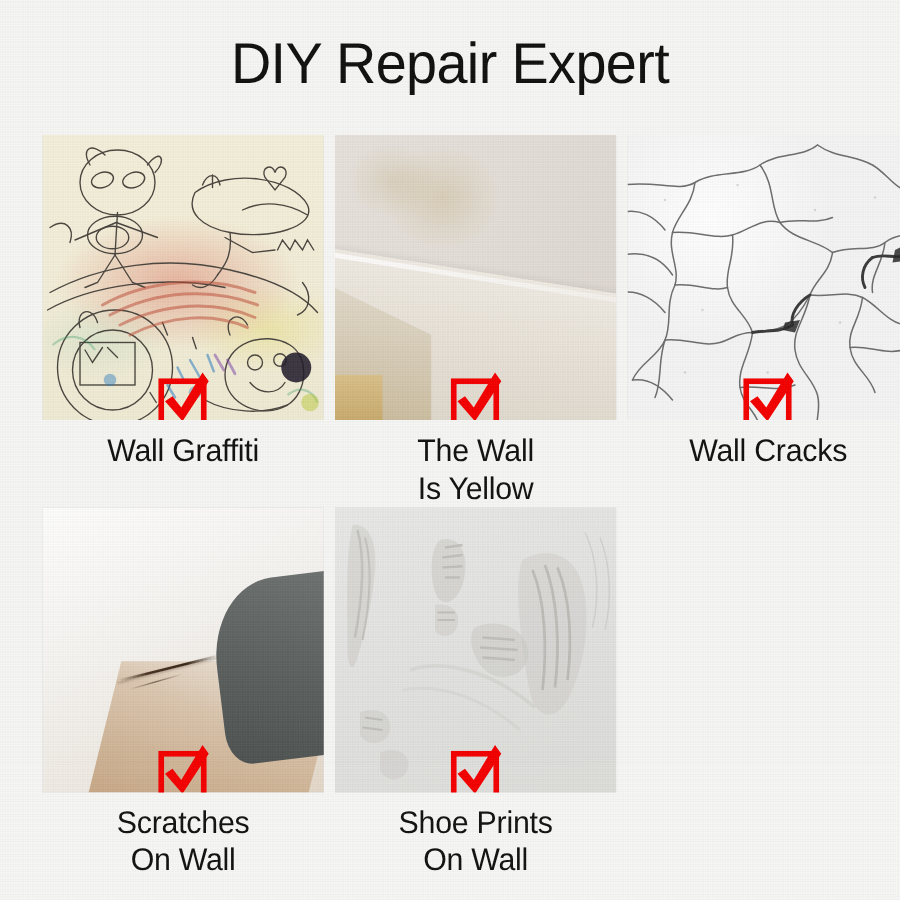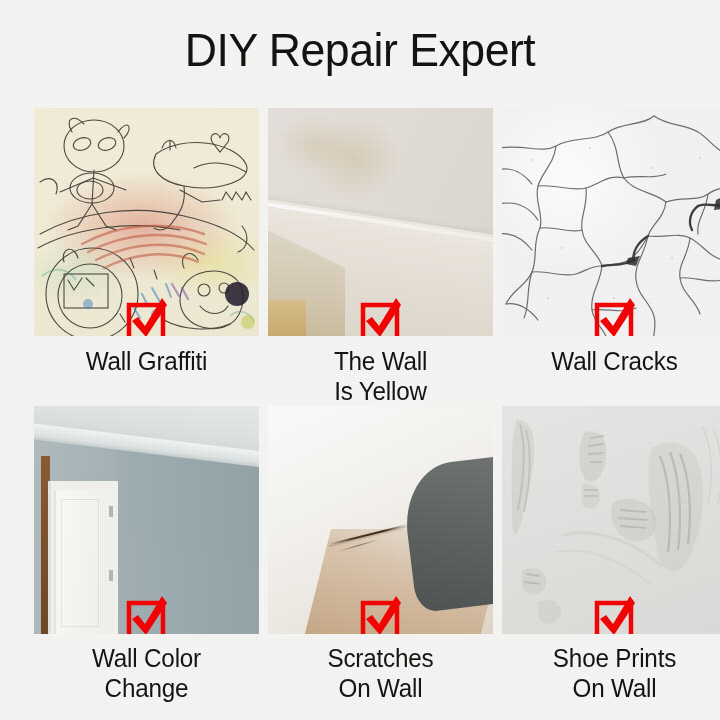--- a/index.html
+++ b/index.html
@@ -371,43 +371,20 @@
         <div class="checkbox">
           <svg viewBox="0 0 42 46">
             <rect x="3" y="9" width="34" height="34" fill="none" stroke="#f40000" stroke-width="4.5"></rect>
             <path d="M6 25 L12 21 L19 30 L36 2 L41 9 L20 41 Z" fill="#f40000"></path>
           </svg>
         </div>
       </div>
       <div class="caption">Wall Cracks</div>
     </div>
 
-    <div class="cell row2">
-      <div class="thumb">
-        <div class="layer ph-room"></div>
-        <div class="room-wallR"></div>
-        <div class="room-wallL"></div>
-        <div class="room-ceil"></div>
-        <div class="room-crown"></div>
-        <div class="room-brown"></div>
-        <div class="room-doortrim"></div>
-        <div class="room-door"></div>
-        <div class="room-doorpanel"></div>
-        <div class="room-hinge" style="top:44%"></div>
-        <div class="room-hinge" style="top:72%"></div>
-        <div class="checkbox">
-          <svg viewBox="0 0 42 46">
-            <rect x="3" y="9" width="34" height="34" fill="none" stroke="#f40000" stroke-width="4.5"></rect>
-            <path d="M6 25 L12 21 L19 30 L36 2 L41 9 L20 41 Z" fill="#f40000"></path>
-          </svg>
-        </div>
-      </div>
-      <div class="caption">Wall Color
-Change</div>
-    </div>
 
     <div class="cell row2">
       <div class="thumb">
         <div class="layer ph-scratch"></div>
         <div class="scr-beige"></div>
         <div class="scr-dark"></div>
         <div class="scr-line"></div>
         <div class="scr-line2"></div>
         <div class="checkbox">
           <svg viewBox="0 0 42 46">

